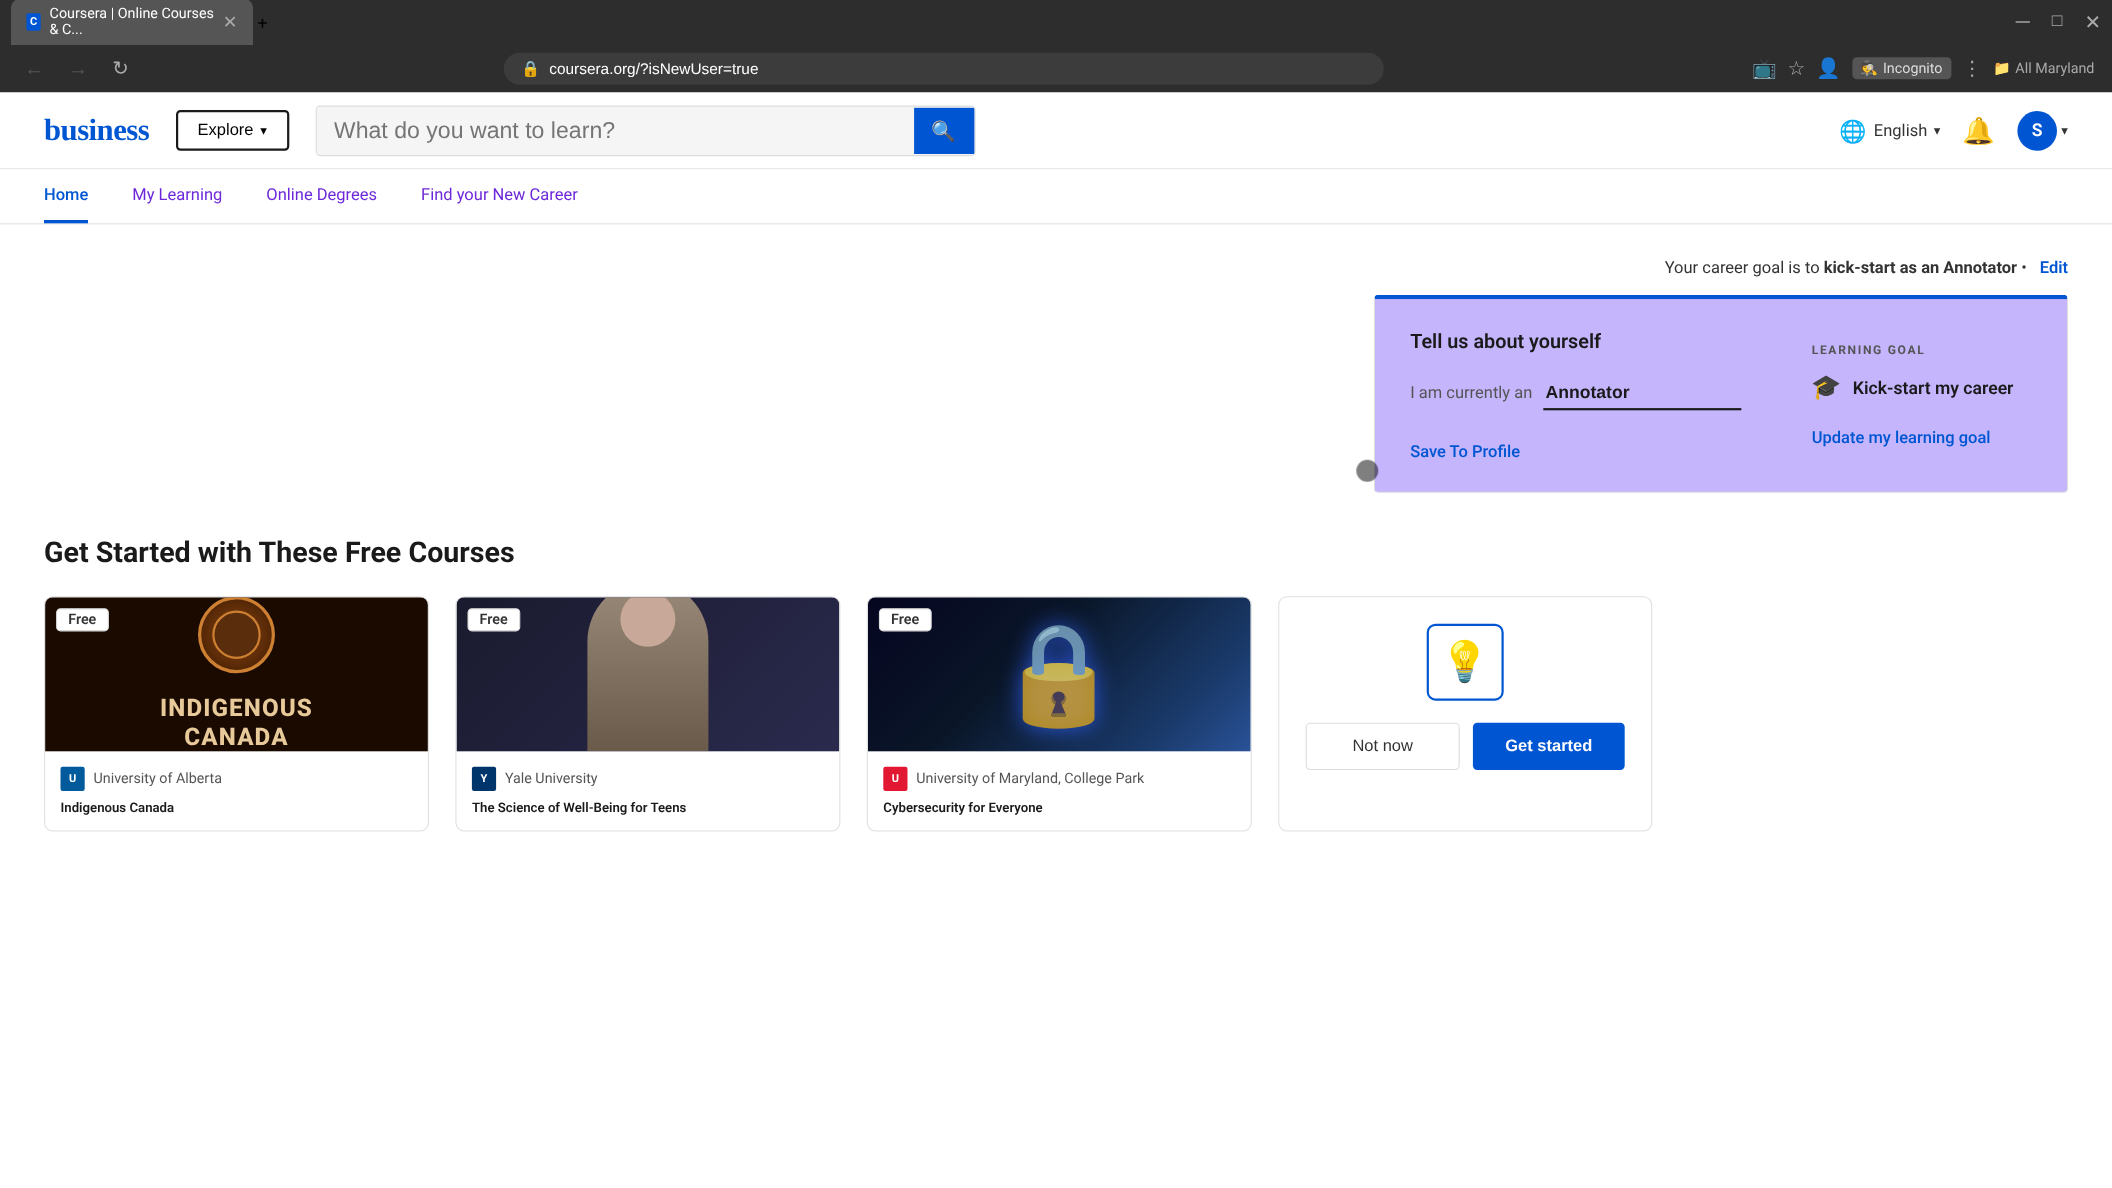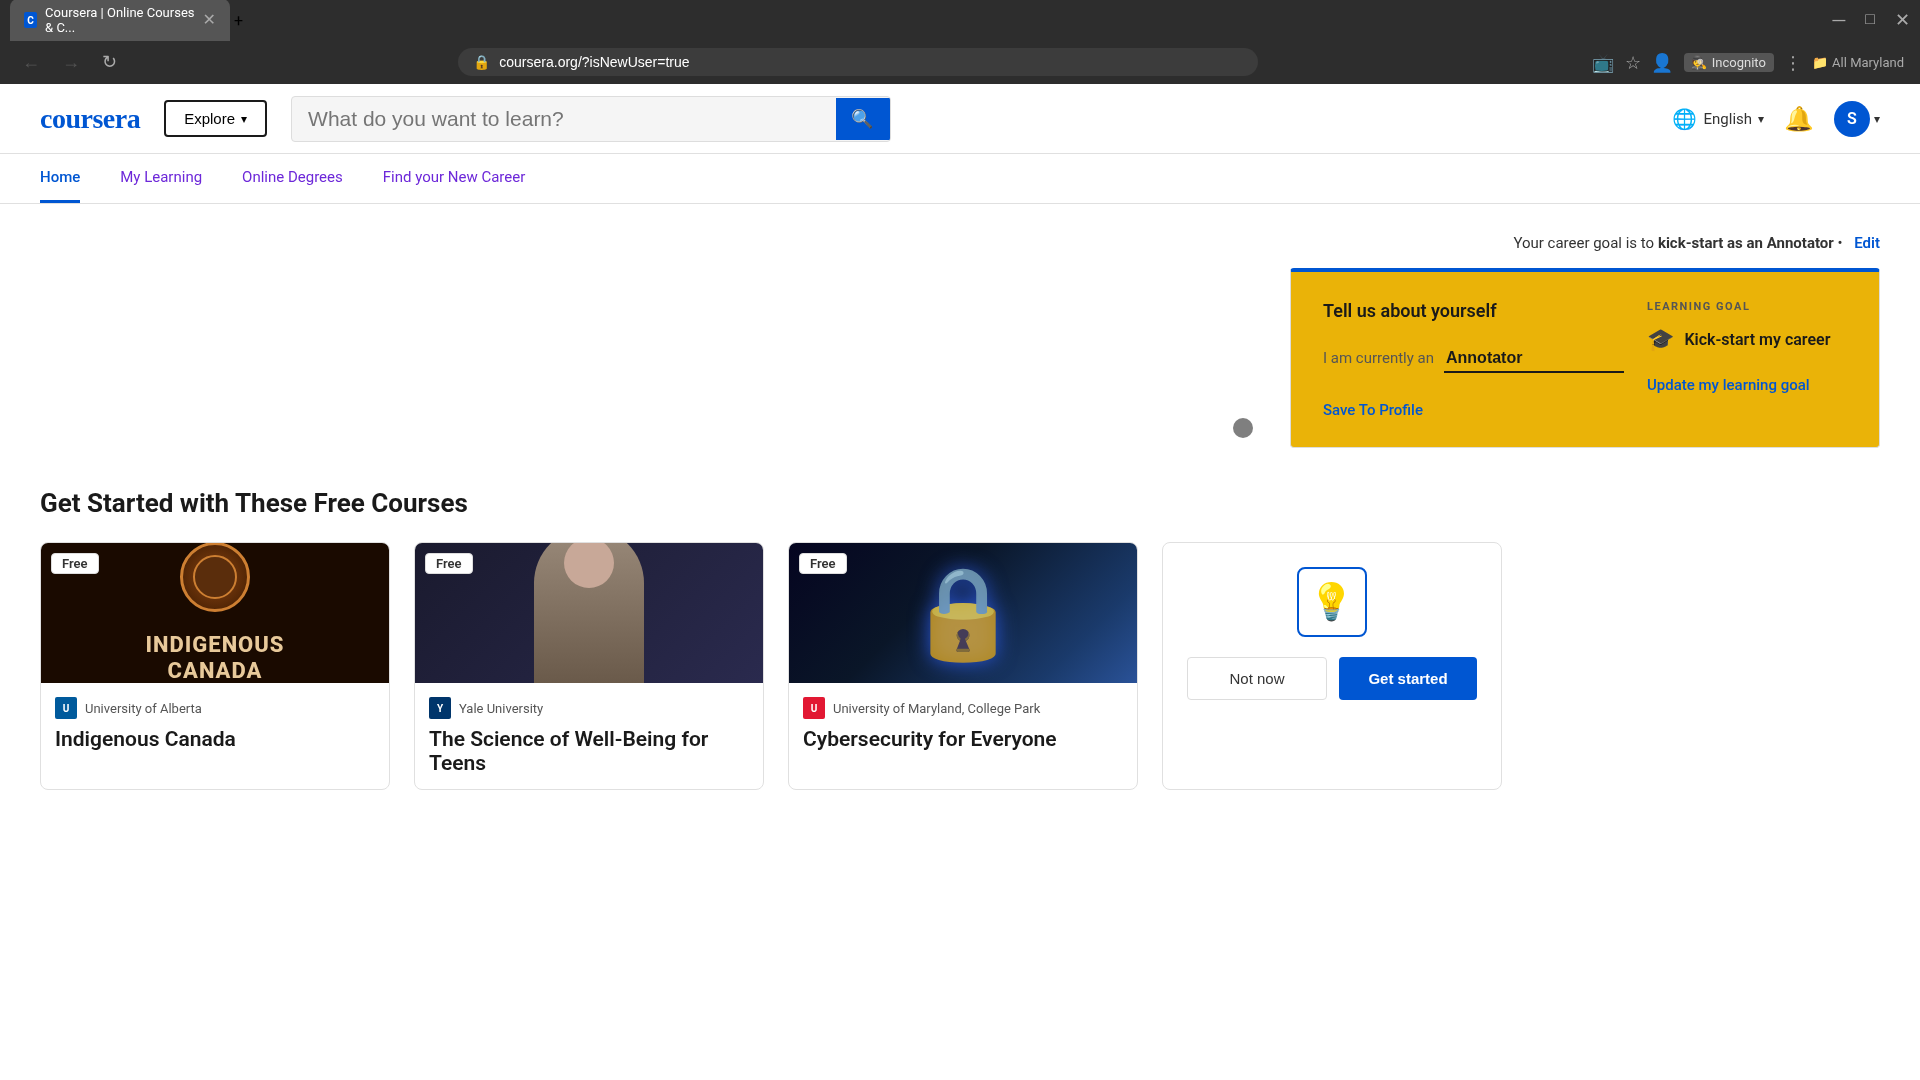--- a/index.html
+++ b/index.html
@@ -47,21 +47,21 @@
 
     
     .main-content { padding: 30px 40px; position: relative; }
 
     
     .career-goal-bar { text-align: right; margin-bottom: 16px; font-size: 15px; color: #333; }
     .career-goal-bar strong { font-weight: 700; }
     .career-goal-bar a { color: #0056d2; text-decoration: none; font-weight: 600; margin-left: 8px; }
 
     
-    .tell-us-card { background: #eab308; border: 1px solid #ddd; border-top: 4px solid #0056d2; border-radius: 4px; padding: 28px 32px; max-width: 700px; margin-left: auto; display: flex; gap: 23px; align-items: flex-start; }
+    .tell-us-card { background: #c4b5fd; border: 1px solid #ddd; border-top: 4px solid #0056d2; border-radius: 4px; padding: 28px 32px; max-width: 700px; margin-left: auto; display: flex; gap: 64px; align-items: center; }
     .tell-us-left h2 { font-size: 18px; font-weight: 600; margin-bottom: 24px; color: #1a1a1a; }
     .tell-us-label { font-size: 15px; color: #555; margin-bottom: 6px; }
     .annotator-input { font-size: 16px; font-weight: 600; color: #1a1a1a; border: none; border-bottom: 2px solid #1a1a1a; outline: none; padding: 4px 2px; background: none; width: 180px; }
     .save-link { color: #0056d2; font-size: 15px; cursor: pointer; text-decoration: none; font-weight: 500; margin-top: 28px; display: inline-block; }
     .tell-us-right { min-width: 200px; }
     .learning-goal-label { font-size: 11px; font-weight: 700; letter-spacing: 1.5px; color: #555; margin-bottom: 14px; text-transform: uppercase; }
     .learning-goal-item { display: flex; align-items: center; gap: 10px; font-size: 16px; font-weight: 600; color: #1a1a1a; margin-bottom: 20px; }
     .goal-icon { font-size: 22px; }
     .update-goal-link { color: #0056d2; font-size: 15px; cursor: pointer; text-decoration: none; font-weight: 500; margin-top: 4px; display: inline-block; }
 
@@ -69,21 +69,21 @@
     .section-title { font-size: 26px; font-weight: 700; color: #1a1a1a; margin-bottom: 24px; margin-top: 40px; }
     .course-card { flex: 1; border: 1px solid #e0e0e0; border-radius: 8px; overflow: hidden; cursor: pointer; max-width: 350px; }
     .course-img-placeholder { width: 100%; height: 140px; display: flex; align-items: center; justify-content: center; position: relative; overflow: hidden; }
     .free-badge { position: absolute; top: 10px; left: 10px; background: #fff; border: 1px solid #ddd; border-radius: 4px; padding: 2px 10px; font-size: 13px; font-weight: 600; color: #333; }
     .course-info { padding: 14px; }
     .course-uni { display: flex; align-items: center; gap: 8px; font-size: 13px; color: #555; margin-bottom: 8px; }
     .uni-logo { width: 22px; height: 22px; border-radius: 2px; display: flex; align-items: center; justify-content: center; font-size: 10px; font-weight: bold; }
     .uni-alberta { background: #005a9c; color: white; }
     .uni-yale { background: #00356b; color: white; }
     .uni-maryland { background: #e21833; color: white; }
-    .course-title { font-size: 21px; font-weight: 600; color: #1a1a1a; }
+    .course-title { font-size: 12px; font-weight: 600; color: #1a1a1a; }
 
     
     .promo-widget { width: 340px; border: 1px solid #e0e0e0; border-radius: 8px; padding: 24px; display: flex; flex-direction: column; align-items: center; }
     .promo-icon-container { width: 70px; height: 70px; border: 2px solid #0056d2; border-radius: 8px; display: flex; align-items: center; justify-content: center; margin-bottom: 20px; }
     .promo-icon { font-size: 36px; color: #0056d2; }
     .promo-text { font-size: 16px; color: #333; text-align: center; line-height: 1.5; margin-bottom: 24px; }
     .promo-buttons { display: flex; gap: 12px; width: 100%; }
     .btn-not-now { flex: 1; padding: 12px; border: 1px solid #ddd; background: #fff; border-radius: 4px; font-size: 15px; cursor: pointer; color: #333; }
     .btn-get-started { flex: 1; padding: 12px; background: #0056d2; border: none; border-radius: 4px; font-size: 15px; cursor: pointer; color: #fff; font-weight: 600; }
 
@@ -143,21 +143,21 @@
       <span style="cursor:pointer;">⋮</span>
     </div>
     <div style="color:#aaa; font-size:13px; display:flex; align-items:center; gap:4px;">
       <span>📁</span>
       <span>All Maryland</span>
     </div>
   </div>
 </div>
 
 <div class="coursera-header">
-  <div class="coursera-logo">coursera</div>
+  <div class="coursera-logo">business</div>
   <button class="explore-btn">
     <span>Explore</span>
     <span class="chevron">▾</span>
   </button>
   <div class="search-bar">
     <input type="text" placeholder="What do you want to learn?" style="">
     <button class="search-btn">
       <span>🔍</span>
     </button>
   </div>

